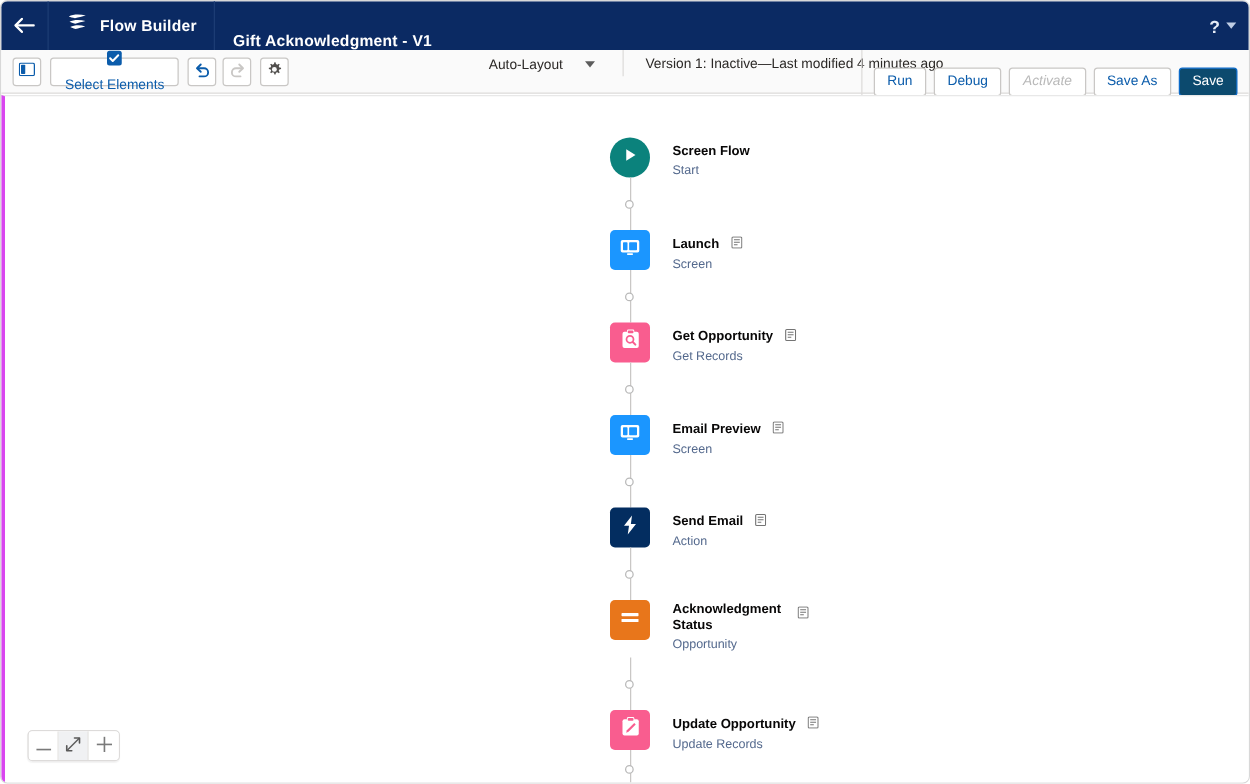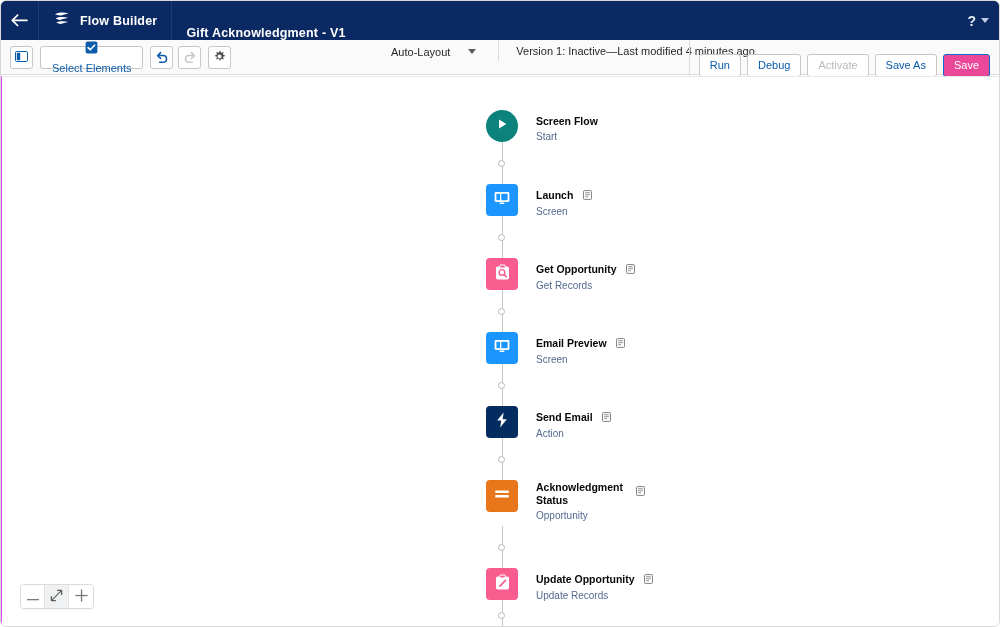--- a/index.html
+++ b/index.html
@@ -80,23 +80,23 @@
     border-radius: 3px;
     font-size: 11px;
     color: #0b5cab;
     display: inline-flex; align-items: center; justify-content: center;
     padding: 0 10px;
     cursor: pointer;
     white-space: nowrap;
     font-family: "Liberation Sans", sans-serif;
   }
   .btn.icon-only { width: 23px; padding: 0; }
-  .btn.disabled { color: #b9b9b9; cursor: default; }
+  .btn.disabled { color: #b9b9b9; cursor: default; font-style: italic; }
   .btn.primary {
-    background: #ec4899; border-color: #0b6ac9; color: #fff; font-weight: normal;
+    background: #0c4a6e; border-color: #0b6ac9; color: #fff; font-weight: normal;
   }
   .tb-left { display: flex; align-items: center; gap: 7px; }
   .tb-select { gap: 6px; padding: 0 11px; flex-direction: column; }
   .tb-undo-group { display: flex; gap: 5px; }
   .tb-center {
     position: absolute; left: 380px; top: 0; height: 35px;
     display: flex; align-items: flex-start; gap: 0;
   }
   .layout-pick {
     height: 23px; display: flex; align-items: center; gap: 18px;
@@ -118,21 +118,21 @@
     display: flex; align-items: center; gap: 6px;
     border-left: 1px solid #dddbda; padding-left: 9px;
   }
 
   
   .canvas {
     position: absolute;
     top: 75px; left: 0; right: 0; bottom: 0;
     background: #fff;
     border-top: 1px solid #e8e8e8;
-    border-left: 1px solid #d946ef;
+    border-left: 3px solid #d946ef;
     overflow: hidden;
   }
   .flow {
     position: absolute;
     left: 484px; top: 33px;
   }
   .node-row {
     position: relative;
     display: flex; align-items: flex-start;
     height: 32px;

